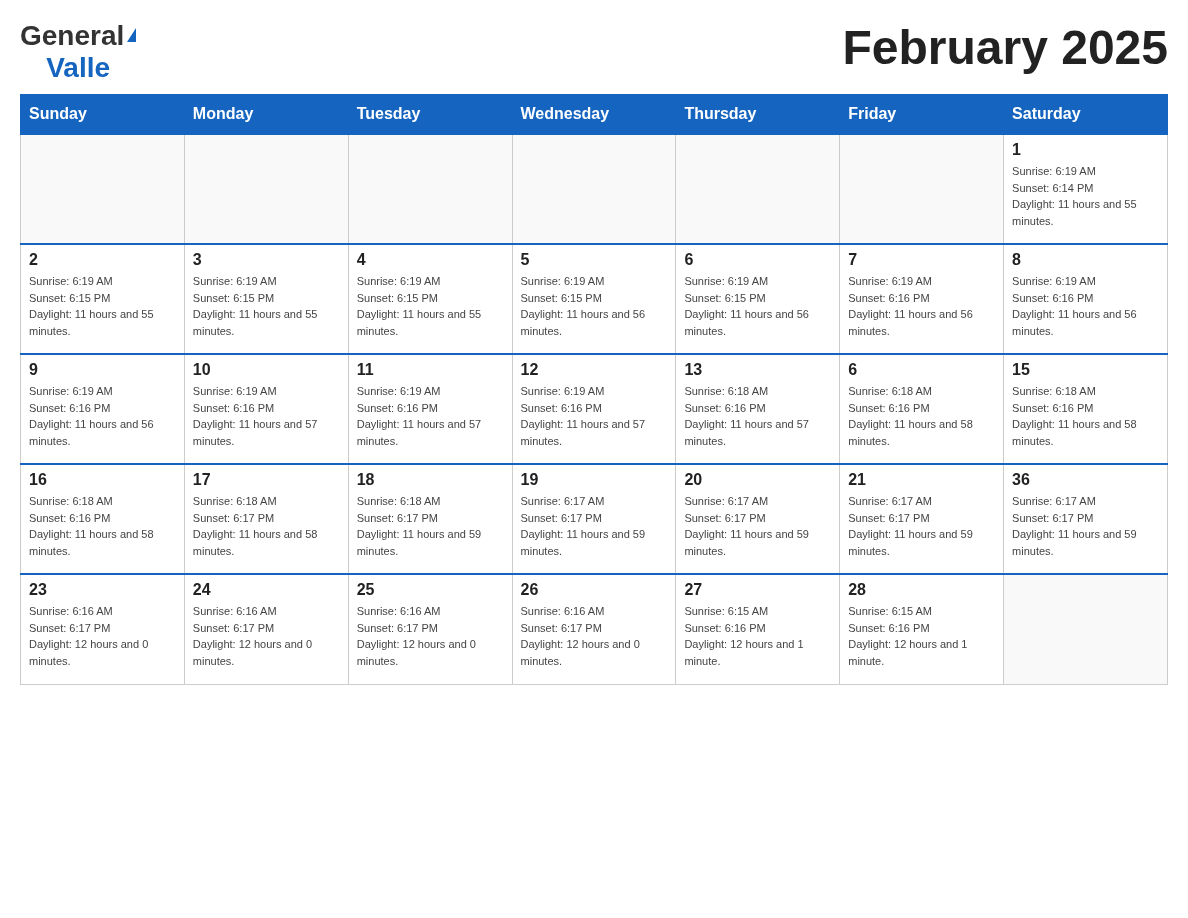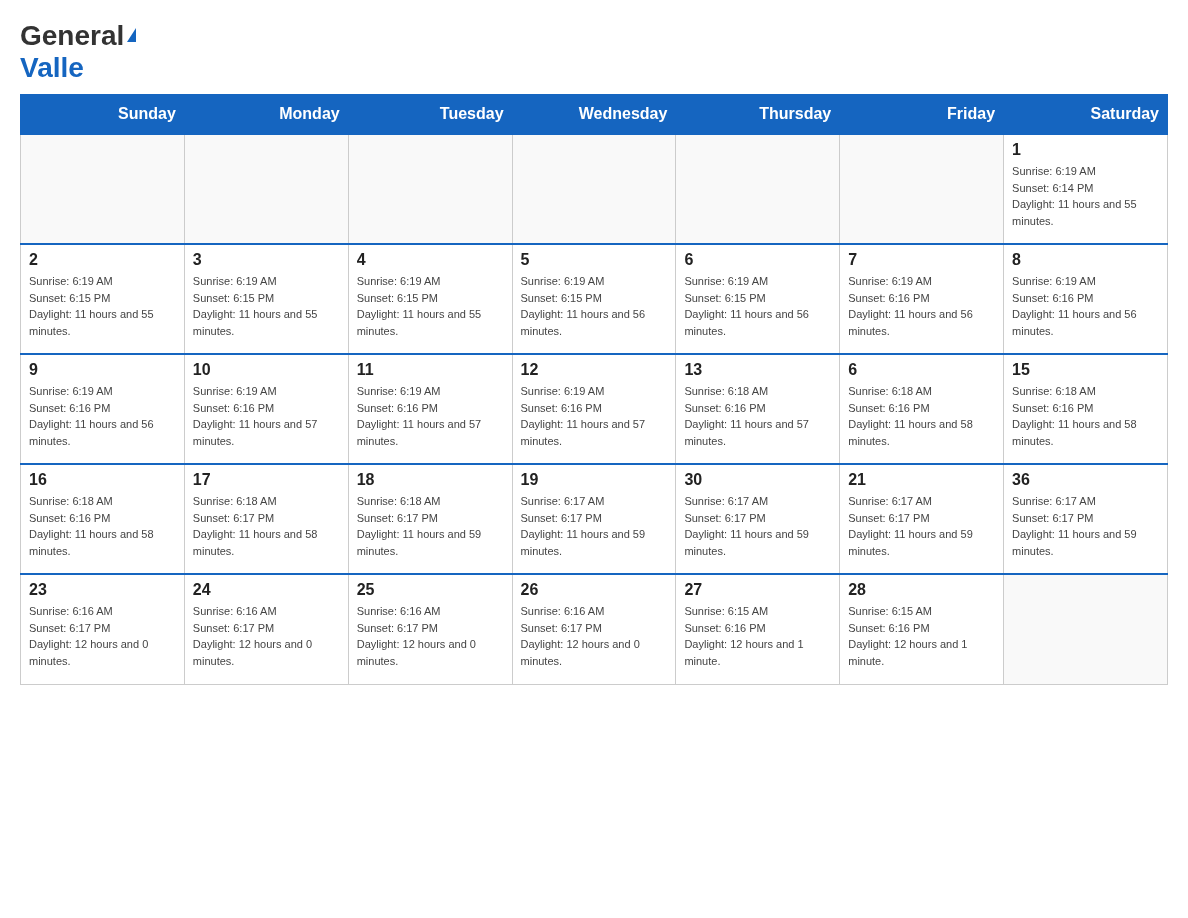--- a/index.html
+++ b/index.html
@@ -12,21 +12,21 @@
     }
     .header-section {
       display: flex;
       justify-content: space-between;
       align-items: flex-start;
       margin-bottom: 10px;
     }
     .logo {
       display: flex;
       flex-direction: column;
-      align-items: flex-start;
+      align-items: center;
     }
     .logo-line1 {
       display: flex;
       align-items: center;
     }
     .title-section {
       text-align: right;
     }
     .month-year {
       font-size: 48px;
@@ -41,21 +41,21 @@
       width: 100%;
       border-collapse: collapse;
       margin-top: 8px;
     }
     .calendar th {
       background-color: #1565c0;
       color: #fff;
       font-size: 16px;
       font-weight: bold;
       padding: 10px 8px;
-      text-align: right;
+      text-align: left;
       border: 1px solid #1565c0;
     }
     .calendar td {
       vertical-align: top;
       border: 1px solid #ccc;
       padding: 6px 8px;
       font-size: 13px;
       color: #333;
       width: calc(100%/7);
       height: 110px;
@@ -86,20 +86,21 @@
   <div class="logo">
     <div class="logo-line1">
       <span style="font-size:28px;font-weight:bold;color:#333;">General</span>
       <span style="display:inline-block;width:0;height:0;border-left:9px solid transparent;border-right:0px solid transparent;border-bottom:14px solid #1565c0;margin-left:3px;margin-bottom:2px;"></span>
     </div>
     <div>
       <span style="font-size:28px;font-weight:bold;color:#1565c0;">Valle</span>
     </div>
   </div>
   <div class="title-section">
+    <div class="month-year">February 2025</div>
   </div>
 </div>
 
 <table class="calendar">
   <thead>
     <tr>
       <th>Sunday</th>
       <th>Monday</th>
       <th>Tuesday</th>
       <th>Wednesday</th>
@@ -230,21 +231,21 @@
 Sunset: 6:17 PM
 Daylight: 11 hours and 59 minutes.</div>
         </td>
         <td>
           <span class="day-number">19</span>
           <div class="day-info" style="white-space: pre-line;">Sunrise: 6:17 AM
 Sunset: 6:17 PM
 Daylight: 11 hours and 59 minutes.</div>
         </td>
         <td>
-          <span class="day-number">30</span>
+          <span class="day-number">20</span>
           <div class="day-info" style="white-space: pre-line;">Sunrise: 6:17 AM
 Sunset: 6:17 PM
 Daylight: 11 hours and 59 minutes.</div>
         </td>
         <td>
           <span class="day-number">21</span>
           <div class="day-info" style="white-space: pre-line;">Sunrise: 6:17 AM
 Sunset: 6:17 PM
 Daylight: 11 hours and 59 minutes.</div>
         </td>

